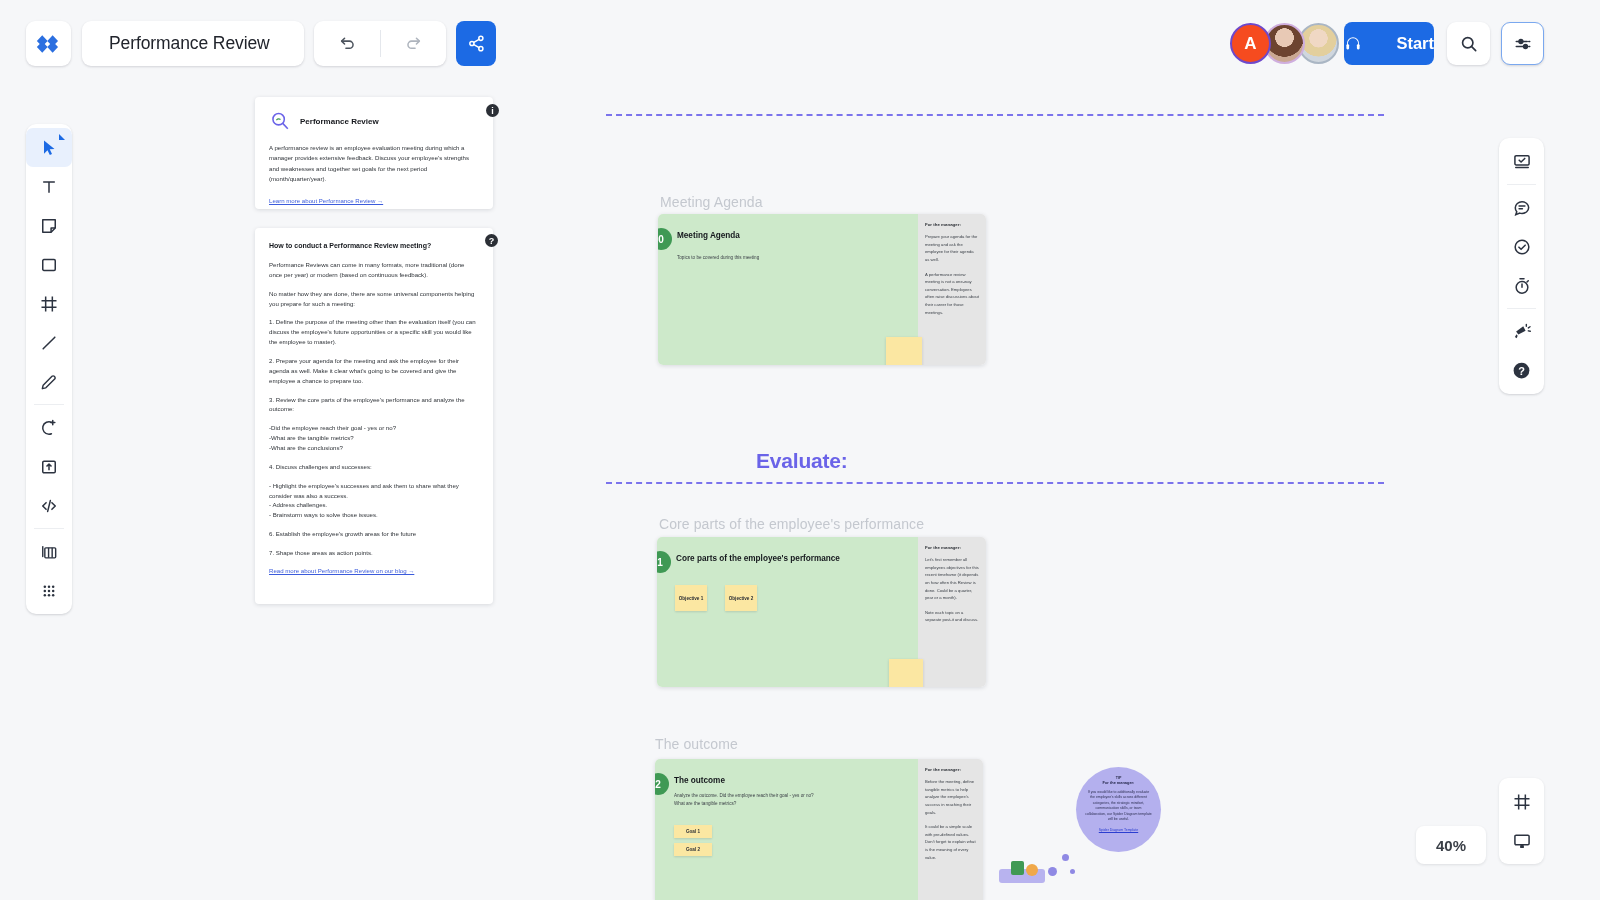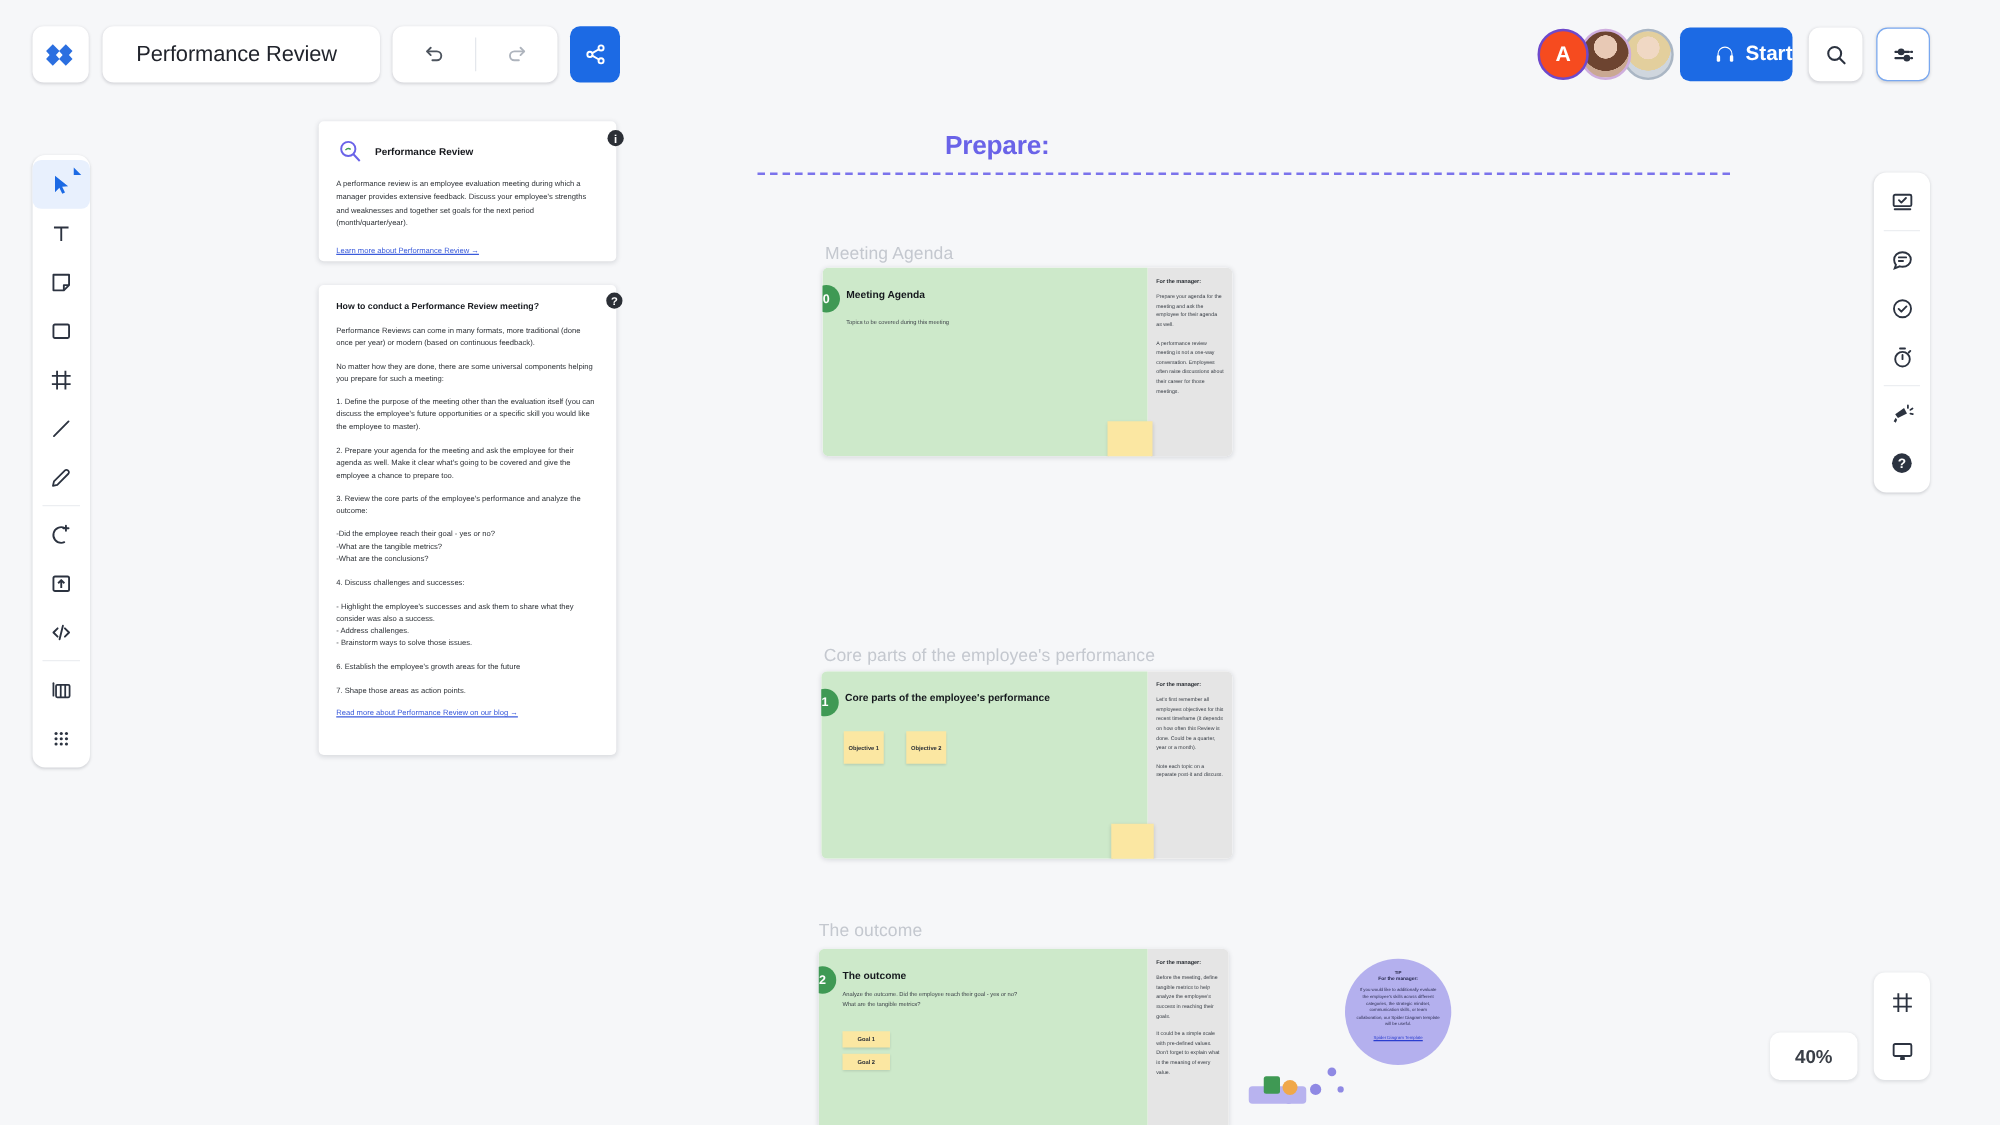--- a/index.html
+++ b/index.html
@@ -37,21 +37,21 @@
   .av:first-child { margin-left: 0; }
   .av-a { background:#f64b1f; border:2.5px solid #6e49cb; display:flex; align-items:center; justify-content:center;
           color:#fff; font-size:17px; font-weight:600; z-index:3; }
   .av-b { background: radial-gradient(circle at 50% 34%, #e8c9b5 0 30%, #6d4430 31% 62%, #caa892 63% 100%);
           border:2.5px solid #cfaede; z-index:2; }
   .av-c { background: radial-gradient(circle at 50% 36%, #f0d8c4 0 30%, #e3cf9d 31% 60%, #cfd6de 61% 100%);
           border:2.5px solid #aab6c4; z-index:1; }
   .start-btn {
     position:absolute; right:166px; top:22px; width:90px; height:43px;
     background:#1c6ae4; border-radius:8px; display:flex; align-items:center;
-    justify-content:flex-end; gap:7px; cursor:pointer;
+    justify-content:space-between; gap:7px; cursor:pointer;
   }
   .start-btn span { color:#fff; font-size:16.5px; font-weight:600; }
   .search-btn { right:110px; top:22px; width:43px; height:43px; }
   .settings-btn { right:56px; top:22px; width:43px; height:43px; border:1.6px solid #7aa8ef; }
 
   
   .lefttool {
     position:absolute; left:26px; top:124px; width:46px;
     background:#fff; border-radius:10px;
     box-shadow:0 1px 3px rgba(16,24,40,.11), 0 1px 2px rgba(16,24,40,.06);
@@ -146,39 +146,42 @@
   svg { display:block; }
 </style>
 </head>
 <body>
 
 <div class="stage">
 
   <div class="canvas">
 
     <div class="sect" style="left:606px; top:105px; width:778px;">
-      <div class="sect-label" style="padding-left:150px;">Prepare:</div>
       <div class="sect-line"></div>
     </div>
 
     <div class="frame-name" style="left:660px; top:194px;">Meeting Agenda</div>
     <div class="frame" style="left:658px; top:214px; width:328px; height:151px;">
       <div class="fr-main">
         <div class="fr-num" style="left:-8px;">0</div>
         <div class="fr-title">Meeting Agenda</div>
         <div class="fr-sub" style="top:40px;">Topics to be covered during this meeting</div>
         <div class="sticky-corner" style="right:-4px; bottom:-8px; width:36px; height:36px;"></div>
       </div>
       <div class="fr-side" style="width:68px;">
         <div class="side-h">For the manager:</div>
         <div class="side-p">Prepare your agenda for the meeting and ask the employee for their agenda as well.</div>
         <div class="side-p">A performance review meeting is not a one-way conversation. Employees often raise discussions about their career for those meetings.</div>
       </div>
     </div>
 
+    <div class="sect" style="left:606px; top:449px; width:778px;">
+      <div class="sect-label" style="padding-left:150px;">Evaluate:</div>
+      <div class="sect-line"></div>
+    </div>
 
     <div class="frame-name" style="left:659px; top:516px;">Core parts of the employee's performance</div>
     <div class="frame" style="left:657px; top:537px; width:329px; height:150px;">
       <div class="fr-main">
         <div class="fr-num" style="left:-8px;">1</div>
         <div class="fr-title">Core parts of the employee's performance</div>
         <div class="sticky" style="left:18px; top:48px; width:32px; height:26px;">Objective 1</div>
         <div class="sticky" style="left:68px; top:48px; width:32px; height:26px;">Objective 2</div>
         <div class="sticky-corner" style="right:-5px; bottom:-6px; width:34px; height:34px;"></div>
       </div>

